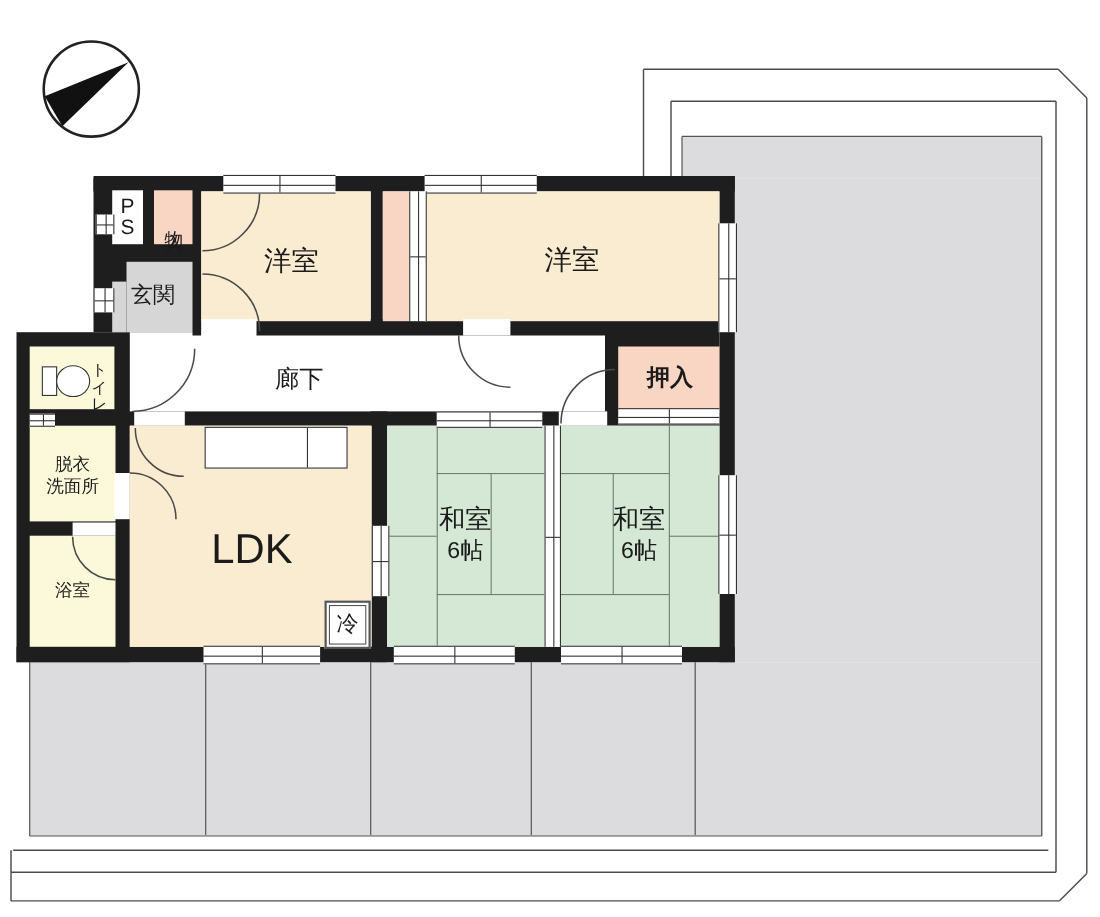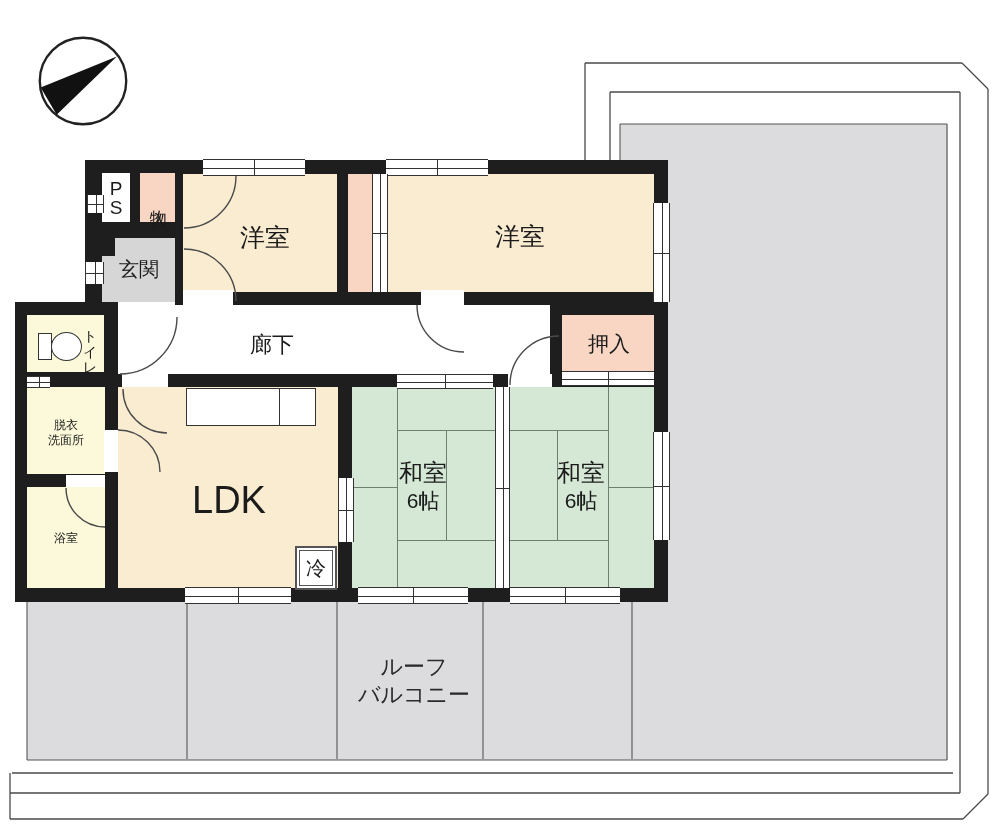--- a/index.html
+++ b/index.html
@@ -162,34 +162,30 @@
     <div class="toilet-part" style="left:0;top:7px;width:12px;height:25px;"></div>
     <div class="toilet-part" style="left:13px;top:6px;width:29px;height:27px;border-radius:50%;"></div>
   </div>
 
   <div class="lbl stack" style="left:116px;top:198px;font-size:19px;">PS</div>
   <div class="lbl vtext" style="left:158px;top:198px;font-size:17px;">物入</div>
   <div class="lbl" style="left:139px;top:269px;font-size:20px;">玄関</div>
   <div class="lbl" style="left:265px;top:238px;font-size:25px;">洋室</div>
   <div class="lbl" style="left:520px;top:237px;font-size:25px;">洋室</div>
   <div class="lbl" style="left:272px;top:345px;font-size:22px;">廊下</div>
-  <div class="lbl" style="left:609px;top:344px;font-size:21px;">押入</div>
+  <div class="lbl" style="left:609px;top:344px;font-size:21px;font-weight:bold;">押入</div>
   <div class="lbl" style="left:423px;top:486px;font-size:24px;">
     <div>和室</div>
     <div style="font-size:21px;">6帖</div>
   </div>
   <div class="lbl" style="left:581px;top:486px;font-size:24px;">
     <div>和室</div>
     <div style="font-size:21px;">6帖</div>
   </div>
   <div class="lbl" style="left:229px;top:501px;font-size:38px;">LDK</div>
   <div class="lbl vtext" style="left:90px;top:344px;font-size:14px;letter-spacing:0;">トイレ</div>
-  <div class="lbl" style="left:66px;top:433px;font-size:12px;">
+  <div class="lbl" style="left:66px;top:433px;font-size:16px;">
     <div>脱衣</div>
     <div>洗面所</div>
   </div>
-  <div class="lbl" style="left:66px;top:538px;font-size:12px;">浴室</div>
-  <div class="lbl" style="left:414px;top:680px;font-size:22px;color:#2a2a2a;">
-    <div>ルーフ</div>
-    <div>バルコニー</div>
-  </div>
+  <div class="lbl" style="left:66px;top:538px;font-size:16px;">浴室</div>
 
 </div>
 
 </body></html>

